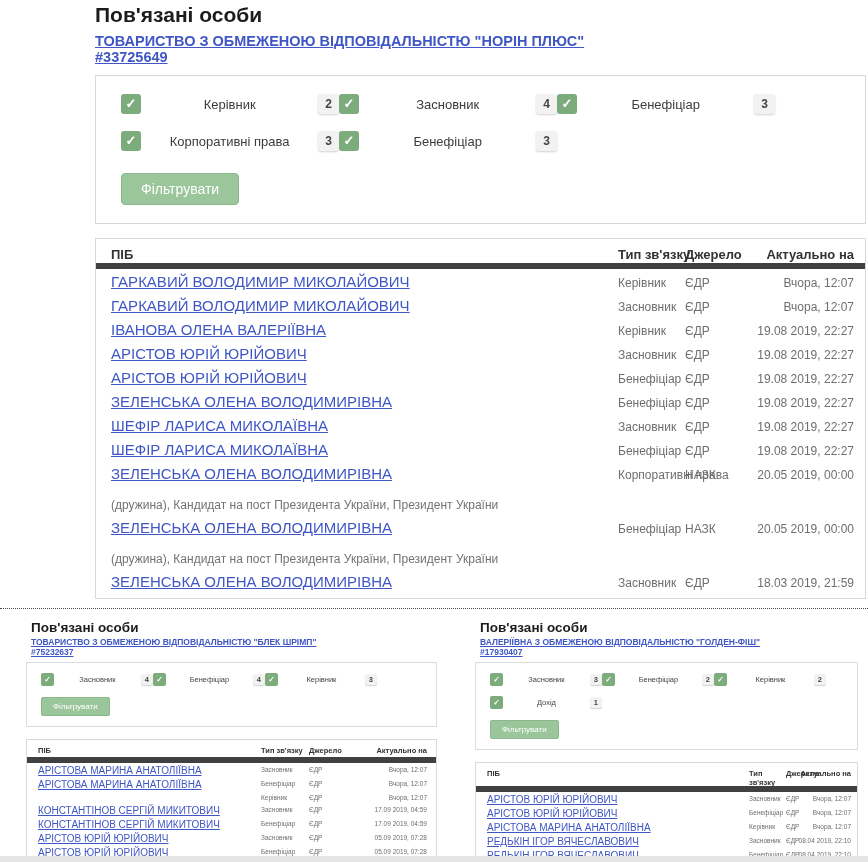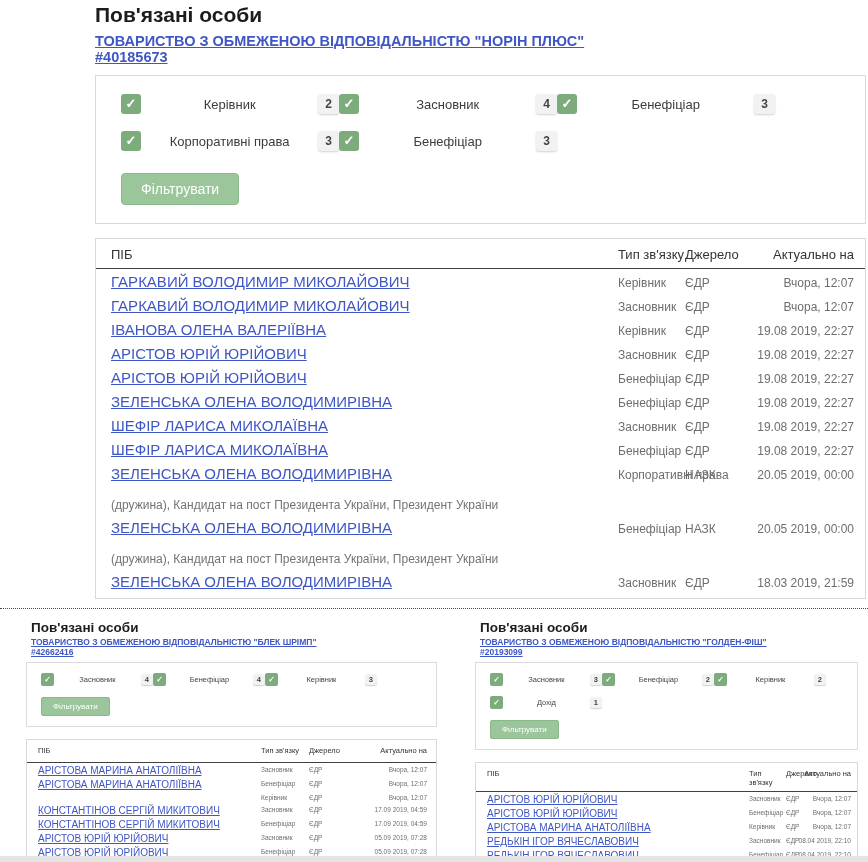--- a/index.html
+++ b/index.html
@@ -19,21 +19,21 @@
   .cb{width:20px;height:20px;flex:none;background:var(--green,#7cab7c);border-radius:3px;
     color:#fff;font-size:13px;line-height:20px;text-align:center;font-weight:bold;cursor:pointer;}
   .f-label{flex:1;text-align:center;font-size:13px;color:#3c3c3c;}
   .badge{background:var(--badge_bg,#f2f2f2);border-radius:3px;padding:3px 7px;font-size:12px;
     font-weight:bold;color:#444;box-shadow:0 1px 2px rgba(0,0,0,.18);}
   .btn{display:inline-block;margin-top:22px;background:var(--button_bg,#9bc59b);
     border:1px solid var(--button_border,#8bb88b);border-radius:4px;color:#fff;
     font-size:14px;font-family:inherit;padding:7px 19px;cursor:pointer;}
 
   .table-card{border:1px solid #d9d9d9;background:#fff;margin-top:14px;width:771px;padding-bottom:5px;}
-  .thead{position:relative;height:30px;border-bottom:1px solid #404040;font-size:13px;font-weight:normal;color:#333;}
+  .thead{position:relative;height:30px;border-bottom:6px solid #404040;font-size:13px;font-weight:bold;color:#333;}
   .thead span{position:absolute;top:8px;}
   .h-name{left:15px;}
   .top .h-type{left:522px;} .top .h-src{left:589px;} .top .h-date{right:11px;}
   .t-row{position:relative;padding:2.5px 0 2.5px 15px;min-height:24px;}
   .c-name{line-height:19px;}
   .c-name a{font-size:15px;text-decoration:underline;}
   .c-note{font-size:12px;color:#737373;line-height:15px;margin-top:15px;width:490px;}
   .c-type,.c-source,.c-date{position:absolute;top:7px;font-size:12px;color:var(--muted_text,#6e6e6e);}
   .top .c-type{left:522px;} .top .c-source{left:589px;} .top .c-date{right:11px;}
 
@@ -70,21 +70,21 @@
   .p-right .c-type{left:273px;} .p-right .c-source{left:310px;} .p-right .c-date{right:6px;}
 
   .end-strip{position:absolute;left:0;right:0;bottom:0;height:6px;background:#e4e4e4;}
 </style>
 </head>
 <body>
 
 <section class="top">
   <h1>Пов'язані особи</h1>
   <a href="#" class="co-link">ТОВАРИСТВО З ОБМЕЖЕНОЮ ВІДПОВІДАЛЬНІСТЮ "НОРІН ПЛЮС"</a>
-  <a href="#" class="co-link">#40185673</a>
+  <a href="#" class="co-link">#33725649</a>
 
   <div class="filter-card">
     <div class="f-grid" id="main-filters">
         <div class="f-item">
           <span class="cb">✓</span>
           <span class="f-label">Керівник</span>
           <span class="badge">2</span>
         </div>
         <div class="f-item">
           <span class="cb">✓</span>
@@ -190,21 +190,21 @@
   </div>
 </section>
 
 <div class="page-break"></div>
 
 <section class="bottom">
 
   <div class="panel mini p-left">
     <h2>Пов'язані особи</h2>
     <a href="#" class="co-link">ТОВАРИСТВО З ОБМЕЖЕНОЮ ВІДПОВІДАЛЬНІСТЮ "БЛЕК ШРІМП"</a>
-    <a href="#" class="co-link">#42662416</a>
+    <a href="#" class="co-link">#75232637</a>
     <div class="mini-filter">
       <div class="f-grid" id="left-filters">
           <div class="f-item">
             <span class="cb">✓</span>
             <span class="f-label">Засновник</span>
             <span class="badge">4</span>
           </div>
           <div class="f-item">
             <span class="cb">✓</span>
             <span class="f-label">Бенефіціар</span>
@@ -272,22 +272,22 @@
             <div class="c-type">Керівник</div>
             <div class="c-source">ЄДР</div>
             <div class="c-date">03.06 2019, 22:15</div>
           </div>
         </div>
     </div>
   </div>
 
   <div class="panel mini p-right">
     <h2>Пов'язані особи</h2>
-    <a href="#" class="co-link">ТОВАРИСТВО З ОБМЕЖЕНОЮ ВІДПОВІДАЛЬНІСТЮ "ГОЛДЕН-ФІШ"</a>
-    <a href="#" class="co-link">#20193099</a>
+    <a href="#" class="co-link">ВАЛЕРІЇВНА З ОБМЕЖЕНОЮ ВІДПОВІДАЛЬНІСТЮ "ГОЛДЕН-ФІШ"</a>
+    <a href="#" class="co-link">#17930407</a>
     <div class="mini-filter">
       <div class="f-grid" id="right-filters">
           <div class="f-item">
             <span class="cb">✓</span>
             <span class="f-label">Засновник</span>
             <span class="badge">3</span>
           </div>
           <div class="f-item">
             <span class="cb">✓</span>
             <span class="f-label">Бенефіціар</span>

